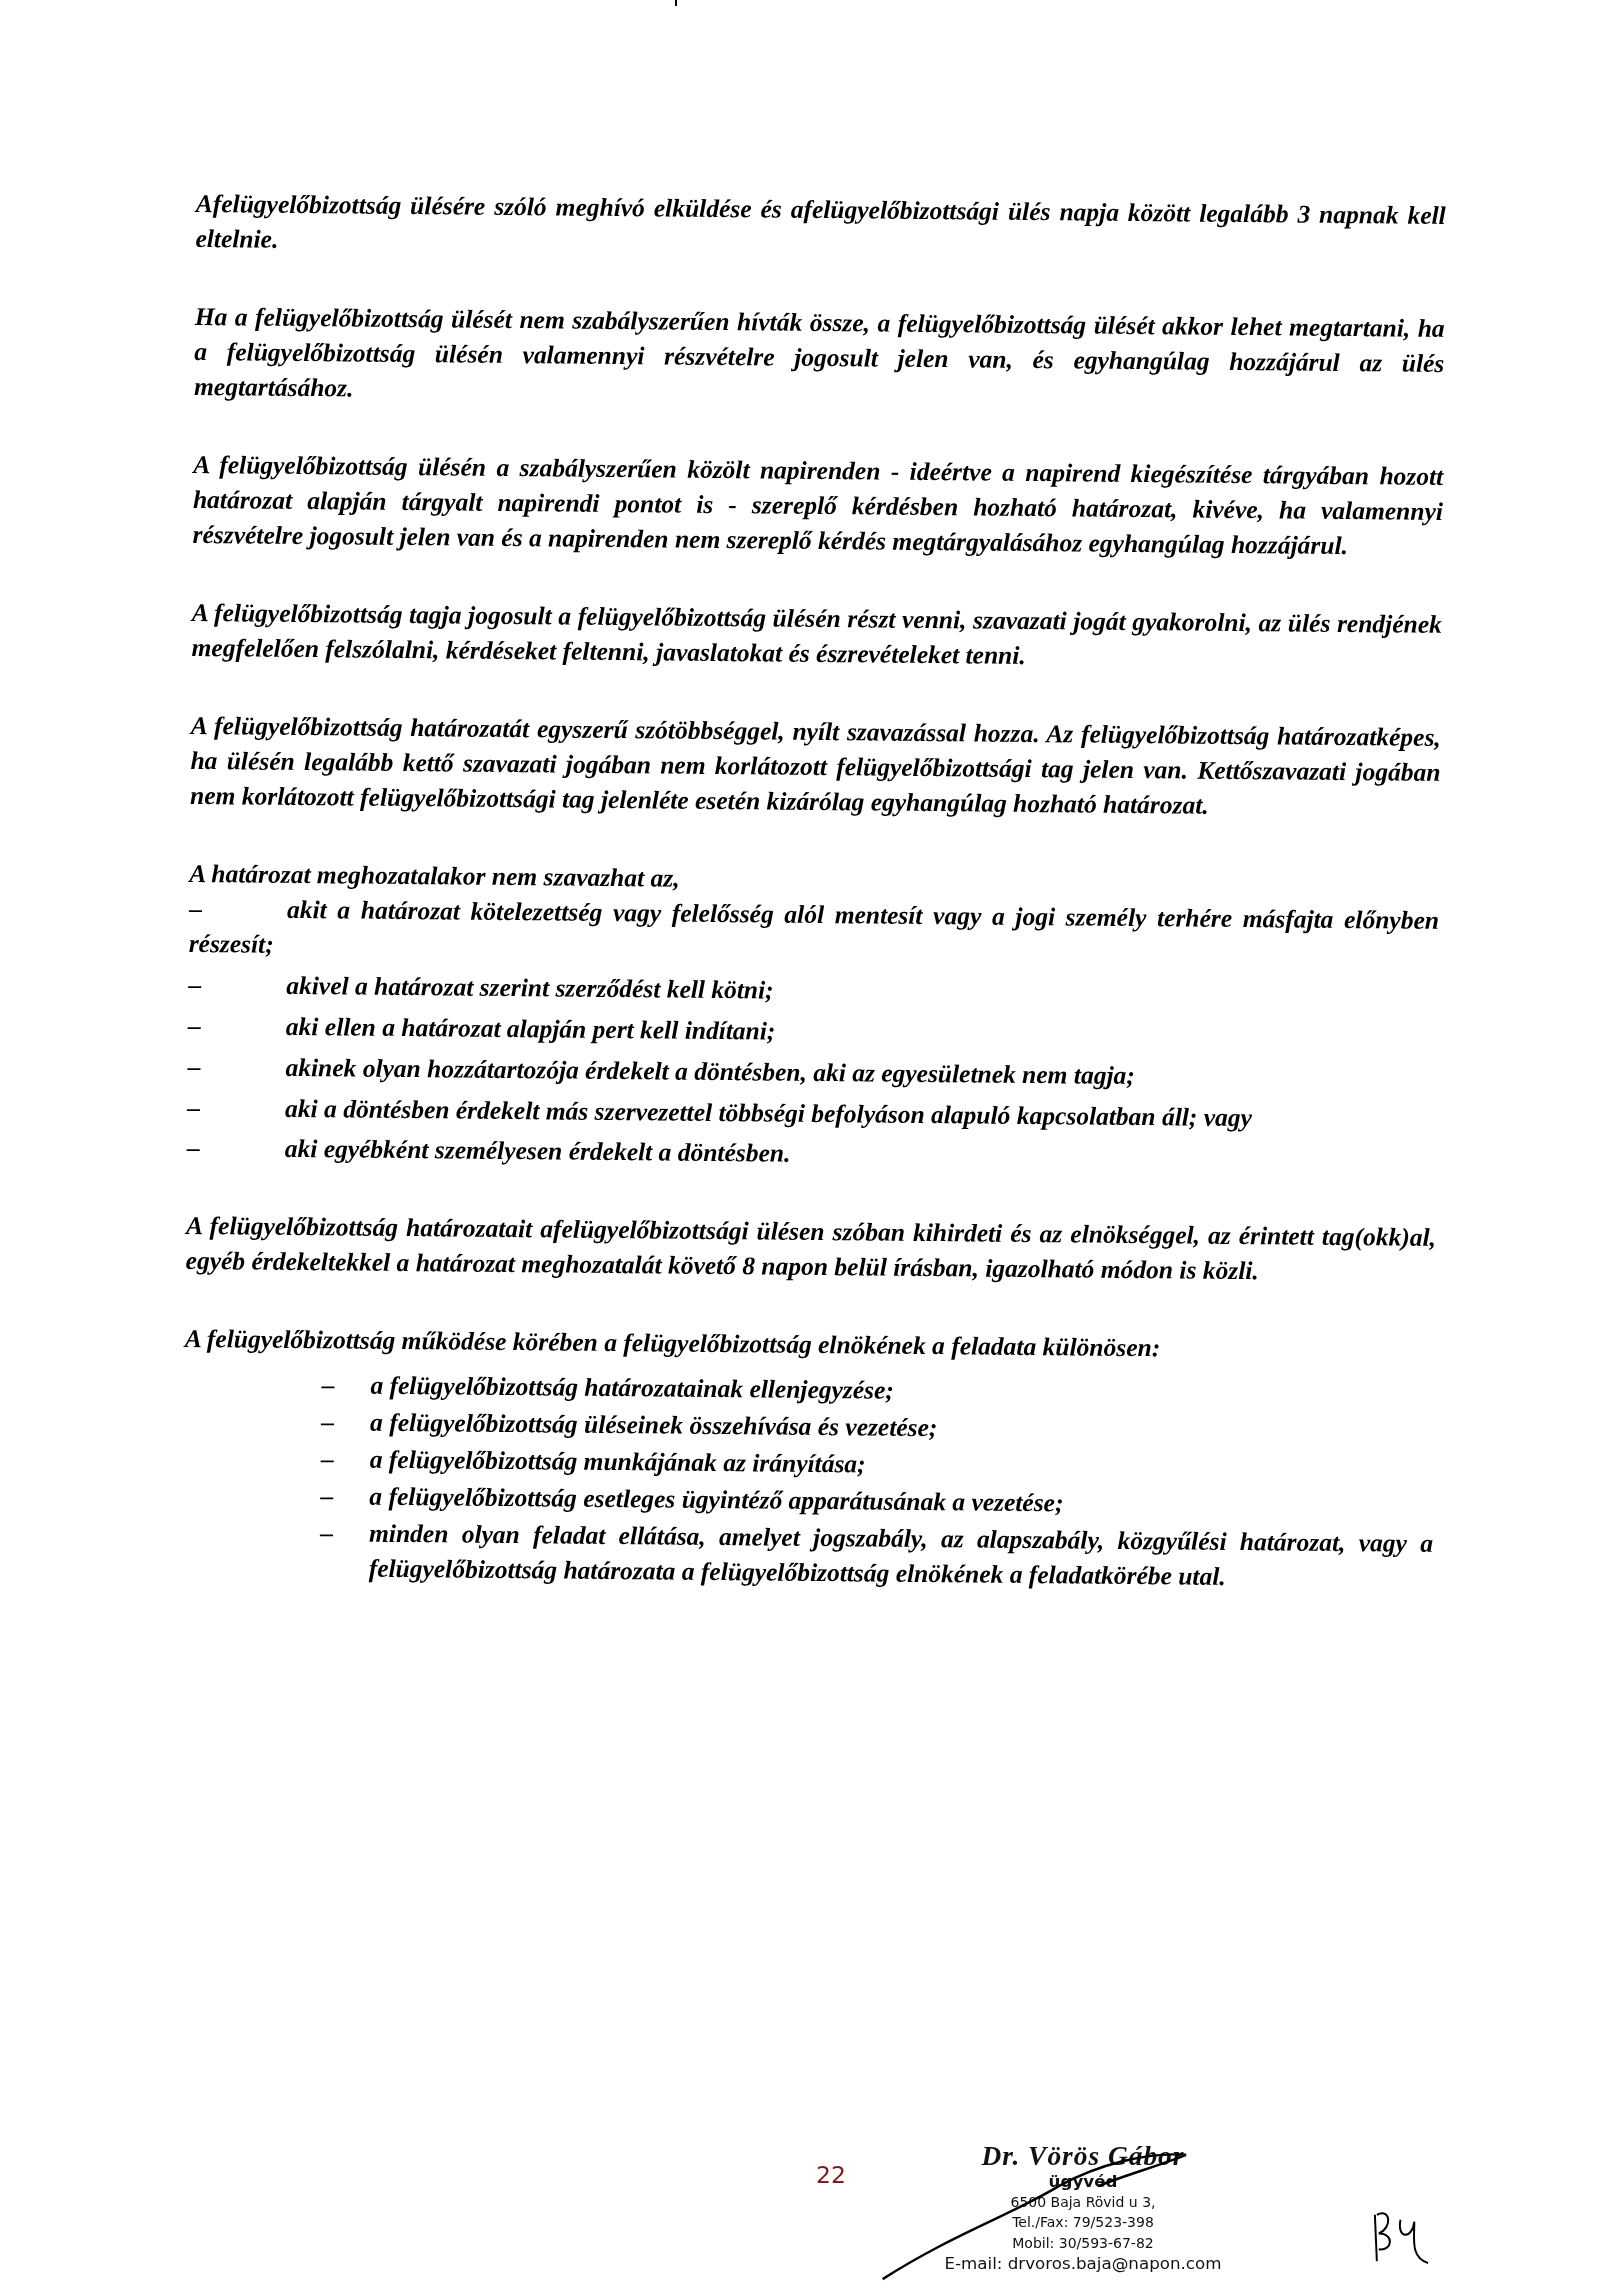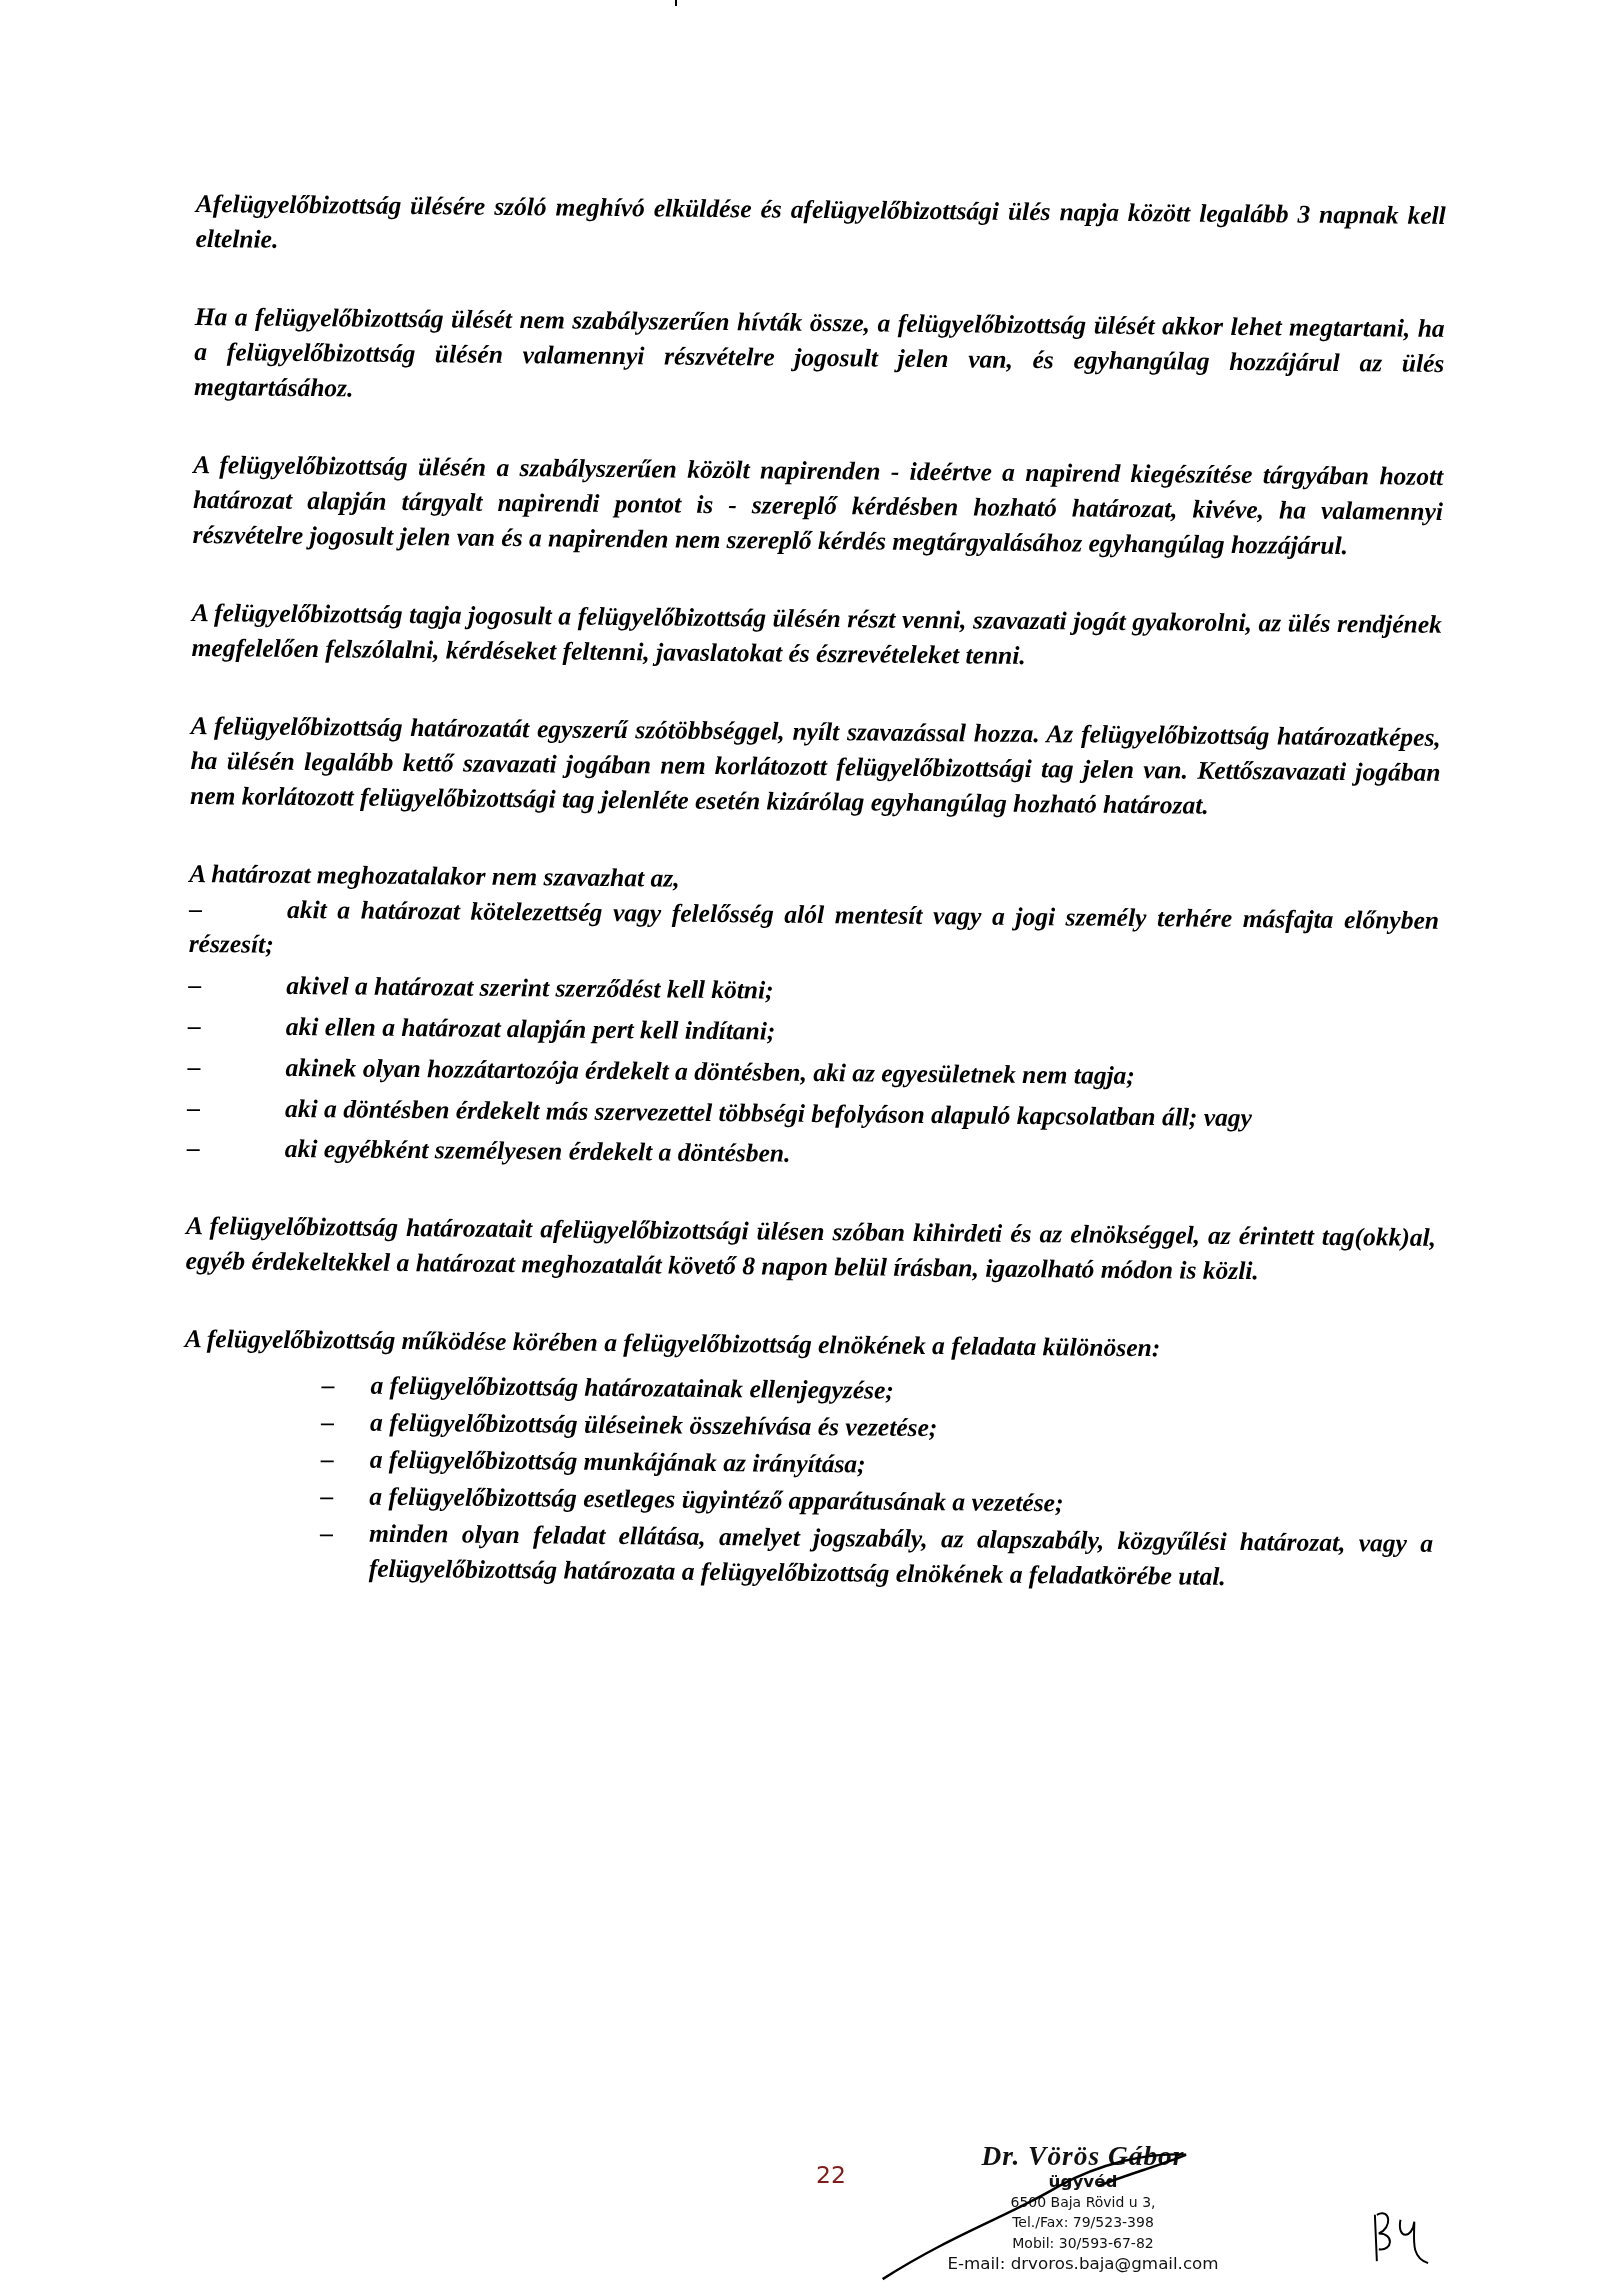--- a/index.html
+++ b/index.html
@@ -164,21 +164,21 @@
   </div>
 
   <div class="page-number">22</div>
 
   <div class="stamp">
     <div class="s-name">Dr. Vörös Gábor</div>
     <div class="s-title">ügyvéd</div>
     <div class="s-line">6500 Baja Rövid u 3,</div>
     <div class="s-line">Tel./Fax: 79/523-398</div>
     <div class="s-line">Mobil: 30/593-67-82</div>
-    <div class="s-email">E-mail: drvoros.baja@gmail.com</div>
+    <div class="s-email">E-mail: drvoros.baja@napon.com</div>
   </div>
 
   <svg class="signature-stroke" viewBox="0 0 380 140">
     <path d="M 20 135 C 90 90, 150 70, 200 40 C 240 18, 290 5, 330 8 C 300 20, 270 28, 240 40" fill="none" stroke="#000" stroke-width="2.5"></path>
   </svg>
 
   <svg class="initials" viewBox="0 0 70 70">
     <path d="M 8 15 L 10 62 M 10 15 C 24 8, 26 28, 12 34 C 28 34, 26 52, 12 50" fill="none" stroke="#000" stroke-width="2"></path>
     <path d="M 34 20 C 30 40, 46 40, 48 22 C 48 40, 44 58, 62 64" fill="none" stroke="#000" stroke-width="2"></path>
   </svg>

